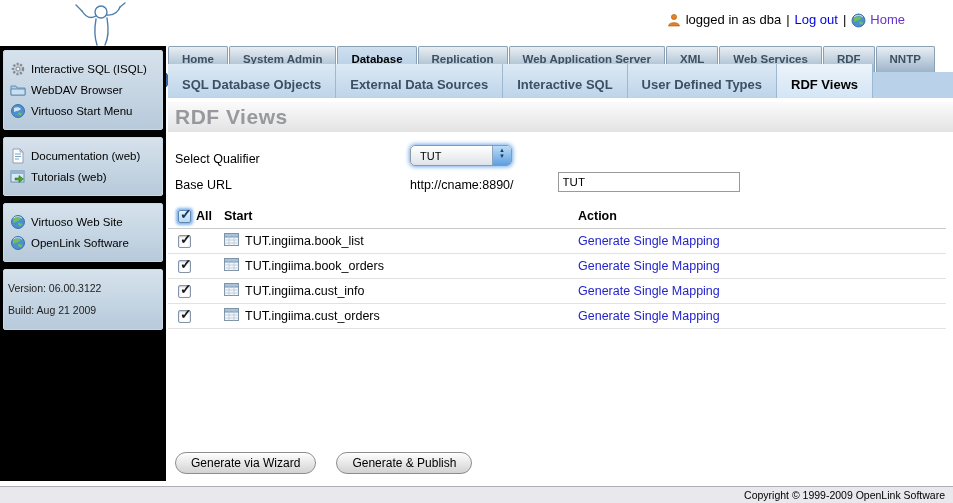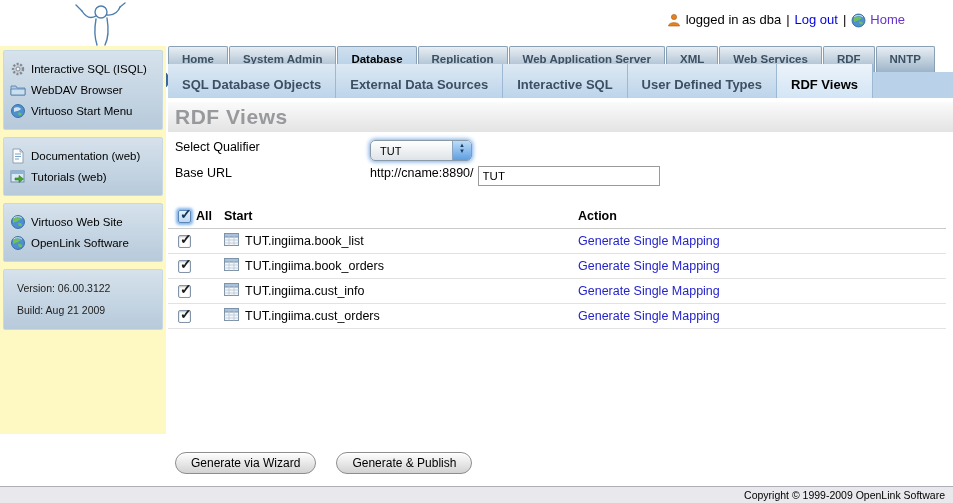--- a/index.html
+++ b/index.html
@@ -12,44 +12,44 @@
   .logo { position:absolute; left:8px; top:2px; display:flex; align-items:center;flex-direction:column; }
   .logo-text { margin-left:2px; line-height:1; }
   .logo-virtuoso { display:block; font-size:11px; font-weight:bold; letter-spacing:1px; color:#2c5d8c; margin-top:6px; }
   .logo-conductor { display:block; font-size:27px; font-weight:bold; letter-spacing:0.5px; color:#38699e; font-family:"Liberation Serif", serif; }
   .session { position:absolute; right:48px; top:12px; display:flex; align-items:center; gap:5px; font-size:13px; color:#000; }
   .session a { text-decoration:none; cursor:pointer; }
   .link-logout { color:#0000e6; }
   .link-home { color:#6633cc; }
 
   
-  .sidebar { position:absolute; top:46px; left:0; width:166px; height:388px; background:#fef9c3; padding:4px 3px; }
+  .sidebar { position:absolute; top:46px; left:0; width:166px; height:435px; background:#000000; padding:4px 3px; }
   .side-box { background:linear-gradient(#d6e2ec, #b7cadb); border:1px solid #c9d8e5; border-radius:2px; margin-bottom:7px; padding:7px 5px 8px 6px; }
   .side-item { display:flex; align-items:center; gap:5px; height:21px; font-size:11.5px; color:#000; cursor:pointer; white-space:nowrap; }
-  .side-info { font-size:10.5px; color:#222; line-height:22px; padding-left:13px; }
+  .side-info { font-size:10.5px; color:#222; line-height:22px; padding-left:4px; }
 
   
   .content { position:absolute; top:46px; left:168px; width:785px; height:440px; background:#fff; }
 
   .tabs { display:flex; height:26px; align-items:flex-end; }
   .tab { height:26px; line-height:25px; padding:0 13px; font-size:11.5px; font-weight:bold; color:#3c5063;
          background:linear-gradient(#e8eef4, #9db4c8); border:1px solid #8aa0b4; border-bottom:none; margin-right:1px;
          border-radius:2px 2px 0 0; cursor:pointer; }
   .tab.active { background:linear-gradient(#cfe0ef, #b2cde6); color:#000; }
 
   .subtabs { display:flex; height:26px; background:#b9d2ea; align-items:flex-end; }
   .subtab { height:34px; line-height:25px; padding:8px 14px; font-size:13px; font-weight:bold; color:#3c5063;
             background:linear-gradient(#dde9f4, #bcd4ea); border-right:1px solid #9db8d2; cursor:pointer; }
   .subtab.active { background:linear-gradient(#ecf3fa, #d3e5f5); color:#000; }
 
   .heading-band { margin-top:4px; height:30px; background:linear-gradient(#fbfbfb, #e3e3e3); display:flex; align-items:center; }
   .heading-band h1 { font-size:21px; font-weight:bold; color:#97999c; padding-left:7px; letter-spacing:0.5px; }
 
   .form-area { padding:8px 0 0 7px; }
-  .form-row { display:flex; align-items:flex-start; height:26px; font-size:12.5px; color:#000; }
+  .form-row { display:flex; align-items:flex-end; height:26px; font-size:12.5px; color:#000;gap:40px; }
   .form-label { width:195px; }
   .aqua-select { display:inline-flex; width:102px; height:21px; border:1px solid #8a9aa9; border-radius:5px;
                  background:linear-gradient(#ffffff, #dfe3e8); box-shadow:0 0 4px 1px #77abe8; align-items:center; cursor:pointer; }
   .aqua-select .val { flex:1; padding-left:9px; font-size:11px; color:#000; }
   .aqua-select .stepper { width:19px; height:19px; margin-right:0px; border-radius:0 4px 4px 0;
                  background:linear-gradient(#bcdcf8, #5e9fe0); border-left:1px solid #8aa5bd;
                  display:flex; flex-direction:column; align-items:center; justify-content:center; line-height:0; }
   .stepper .arr { font-size:6px; color:#173a5e; height:6px; }
   .url-prefix { font-size:12.5px; color:#000; margin-right:4px; }
   .url-input { width:182px; height:20px; border:1px solid #9a9a9a; font-size:11.5px; padding:0 4px; color:#000;

